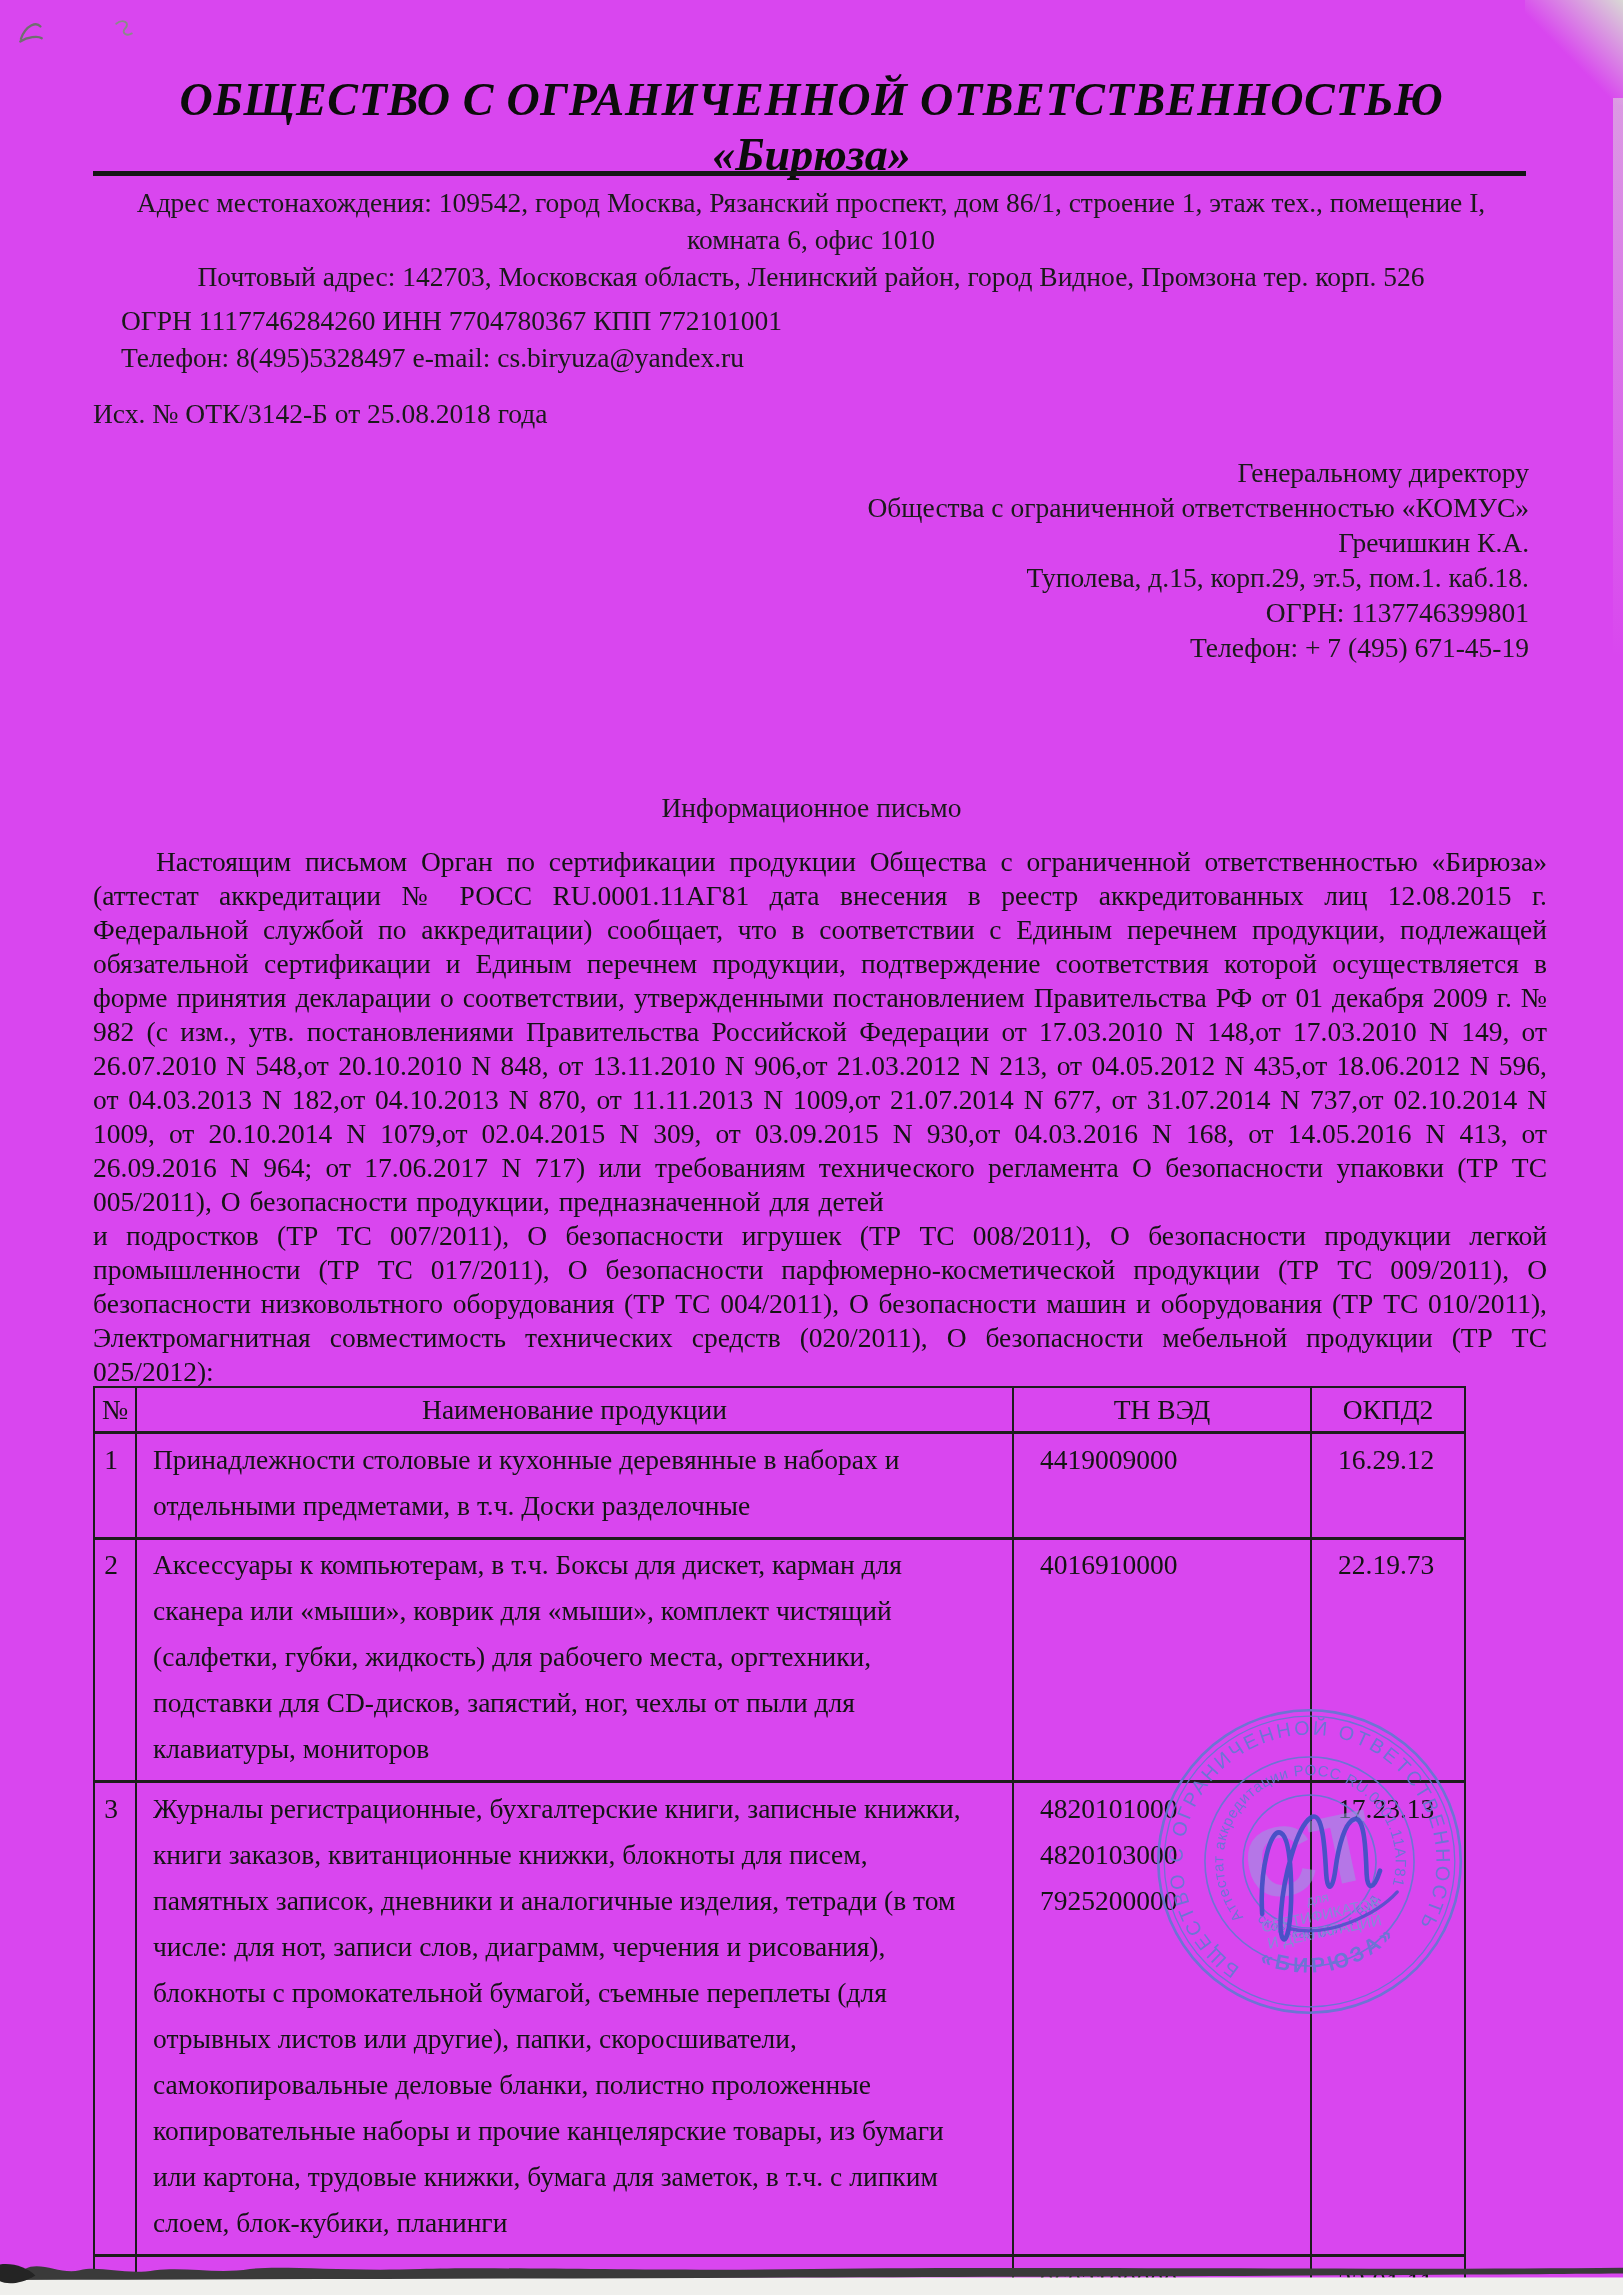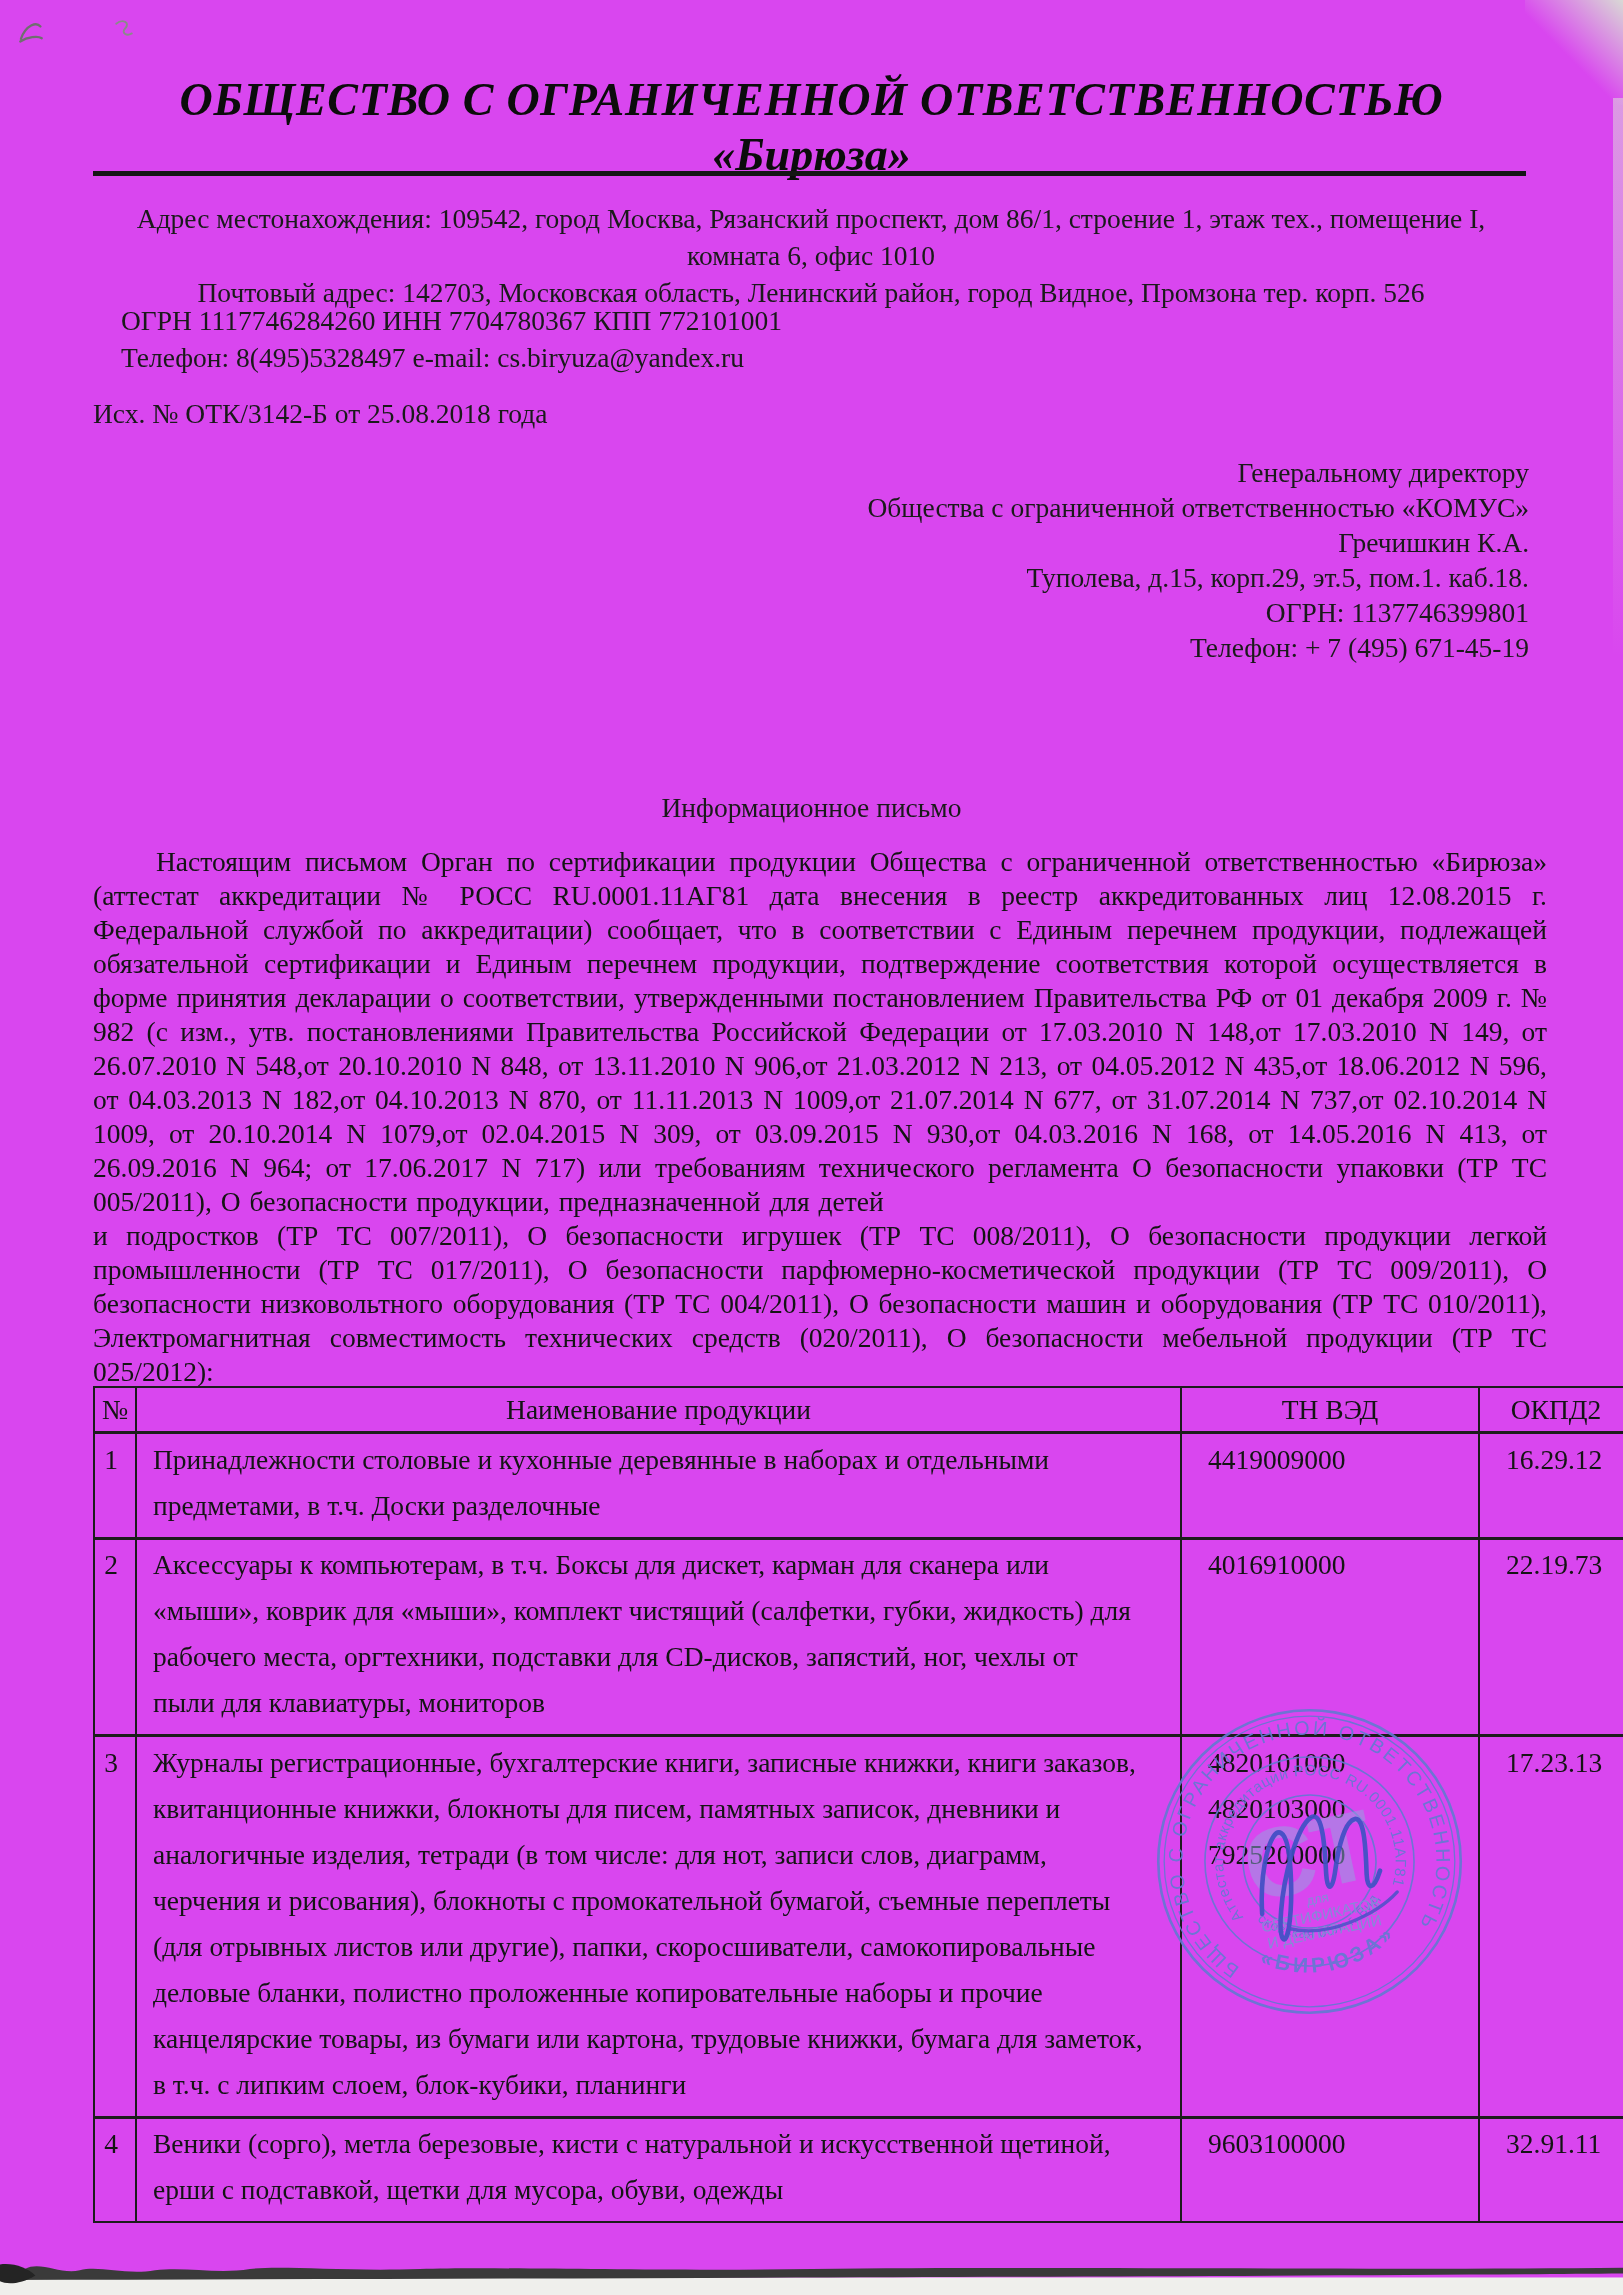--- a/index.html
+++ b/index.html
@@ -3,40 +3,40 @@
 <meta charset="utf-8">
 <style>
   html,body{margin:0;padding:0;background:#ffffff;}
   .page{position:relative;width:1623px;height:2295px;background:#d946ef;overflow:hidden;
         font-family:"Liberation Serif","DejaVu Serif",serif;color:#1a1a1a;}
   .org-name{position:absolute;left:0;right:0;top:72px;text-align:center;
         font-size:46px;font-weight:bold;font-style:italic;line-height:55px;color:#0c0c0c;letter-spacing:0.7px;}
   .org-name2{position:absolute;left:0;right:0;top:128px;text-align:center;
         font-size:46px;font-weight:bold;font-style:italic;color:#0c0c0c;}
   .head-rule{position:absolute;left:93px;top:171px;width:1433px;height:4.6px;background:#151515;}
-  .addr-block{position:absolute;left:121px;width:1380px;top:200px;text-align:center;
+  .addr-block{position:absolute;left:121px;width:1380px;top:184px;text-align:center;
         font-size:27.5px;line-height:37px;}
   .reg-block{position:absolute;left:121px;width:1380px;top:302px;text-align:left;
         font-size:27.5px;line-height:37px;}
   .ref-line{position:absolute;left:93px;top:398px;font-size:27.5px;}
   .recipient{position:absolute;right:94px;top:455px;text-align:right;font-size:27.5px;line-height:35px;}
   .subject{position:absolute;left:0;right:0;top:792px;text-align:center;font-size:27.5px;}
   .body-text{position:absolute;left:93px;width:1454px;top:845px;font-size:27.5px;line-height:34px;
         text-align:justify;word-spacing:2px;color:#141414;}
   .body-text .p1{text-indent:63px;}
   .products{position:absolute;left:93px;top:1386px;width:1371px;border-collapse:collapse;
         font-size:27.5px;color:#141414;table-layout:fixed;}
   .products th,.products td{border:2px solid #1c1c1c;vertical-align:top;font-weight:normal;}
   .products thead th{text-align:center;padding:2.6px 1.3px;line-height:38px;border-bottom-width:3.9px;}
   .products td{line-height:46px;padding:2.6px 5.2px 7.9px 9.2px;}
   .products td.c-name{padding-left:16px;padding-right:37px;}
   .products td.c-tnved,.products td.c-okpd{padding-left:26px;}
   .products tbody tr{border-top:3.3px solid #1c1c1c;}
   .c-num{width:42px;}
-  .c-name{width:1045px;border-radius:10px;}
+  .c-name{width:877px;border-radius:10px;}
   .c-tnved{width:298px;}
   .c-okpd{width:154px;}
   .stamp{position:absolute;left:1155px;top:1707px;width:309px;height:309px;
         transform:rotate(-12deg);opacity:0.92;}
   .stamp text{font-family:"Liberation Sans","DejaVu Sans",sans-serif;}
   .corner-shadow-tr{position:absolute;right:0;top:0;width:98px;height:105px;
         background:linear-gradient(225deg,#d9d9d5 0%,rgba(252,252,251,0) 55%);}
   .edge-streak-right{position:absolute;right:0;top:98px;width:10.5px;height:621px;
         background:linear-gradient(180deg,#dededa 0%,rgba(252,252,251,0) 90%);opacity:.55;}
   .pen-mark{position:absolute;}

